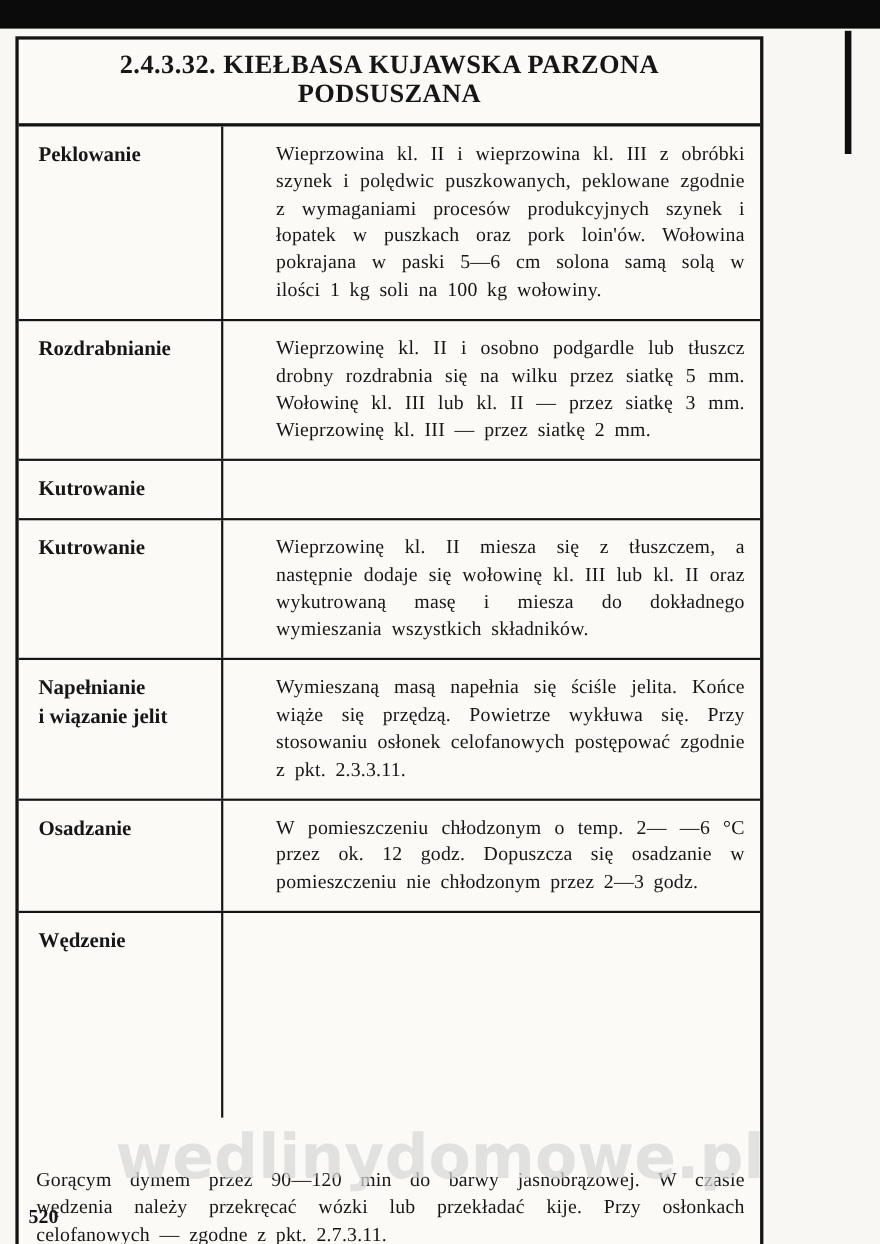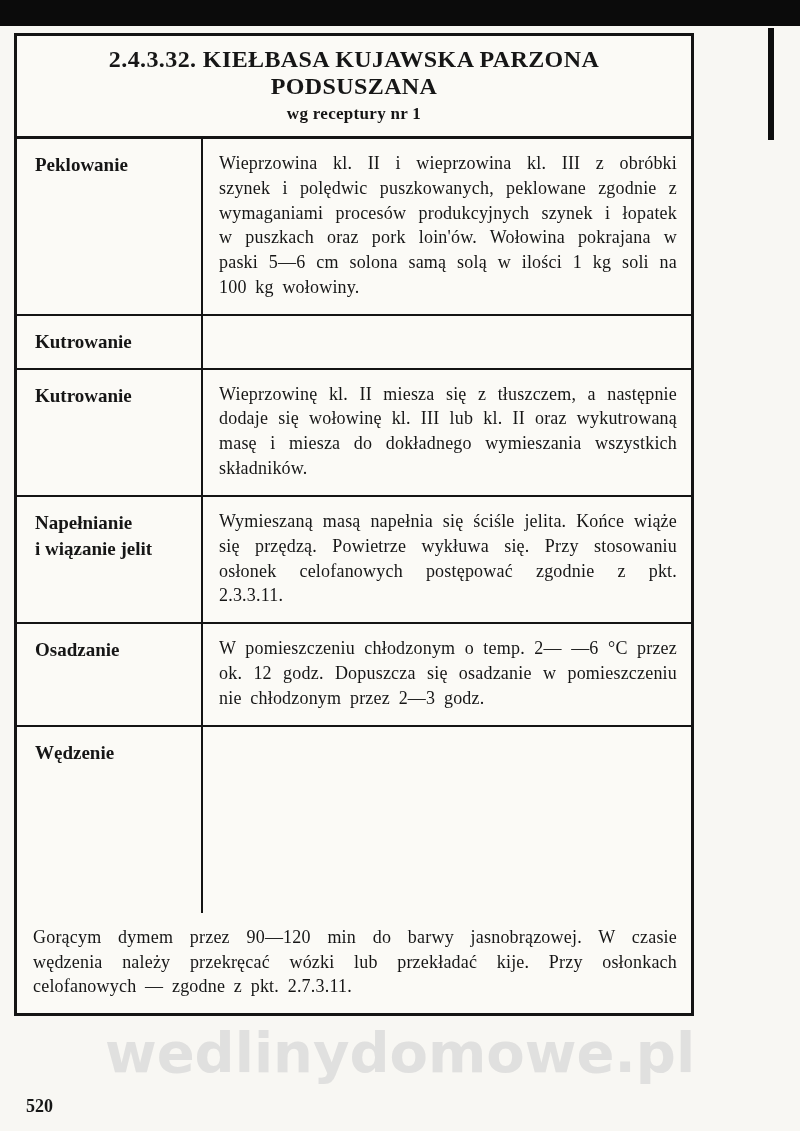--- a/index.html
+++ b/index.html
@@ -47,20 +47,21 @@
     text-align: center;
   }
   .doc-sub {
     font-size: 17px;
     margin-top: 4px;
     letter-spacing: 0.3px;
   }
   .t-row {
     display: flex;
     border-bottom: 2px solid #141414;
+    gap: 32px;
   }
   .t-row:last-child { border-bottom: none; flex-direction: column; }
   .cell-step {
     flex: 0 0 186px;
     width: 186px;
     border-right: 2px solid #141414;
     padding: 13px 6px 13px 18px;
     font-size: 19px;
     font-weight: 700;
     white-space: pre-line;
@@ -101,28 +102,31 @@
 </head>
 <body>
 
 <div class="topbar"></div>
 <div class="artifact-right"></div>
 
 <div class="doc-table">
 
   <div class="table-header">
     <div class="doc-title">2.4.3.32. KIEŁBASA KUJAWSKA PARZONA PODSUSZANA</div>
-    <div class="doc-sub">wg receptury nr 1</div>
   </div>
 
   <div class="t-row">
     <div class="cell-step">Peklowanie</div>
     <div class="cell-desc">Wieprzowina kl. II i wieprzowina kl. III z obróbki szynek i polędwic puszkowanych, peklowane zgodnie z wymaganiami procesów produkcyjnych szynek i łopatek w puszkach oraz pork loin'ów. Wołowina pokrajana w paski 5—6 cm solona samą solą w ilości 1 kg soli na 100 kg wołowiny.</div>
   </div>
 
+  <div class="t-row">
+    <div class="cell-step">Rozdrabnianie</div>
+    <div class="cell-desc">Wieprzowinę kl. II i osobno podgardle lub tłuszcz drobny rozdrabnia się na wilku przez siatkę 5 mm. Wołowinę kl. III lub kl. II — przez siatkę 3 mm. Wieprzowinę kl. III — przez siatkę 2 mm.</div>
+  </div>
 
   <div class="t-row">
     <div class="cell-step">Kutrowanie</div>
   </div>
 
   <div class="t-row">
     <div class="cell-step">Kutrowanie</div>
     <div class="cell-desc">Wieprzowinę kl. II miesza się z tłuszczem, a następnie dodaje się wołowinę kl. III lub kl. II oraz wykutrowaną masę i miesza do dokładnego wymieszania wszystkich składników.</div>
   </div>
 

